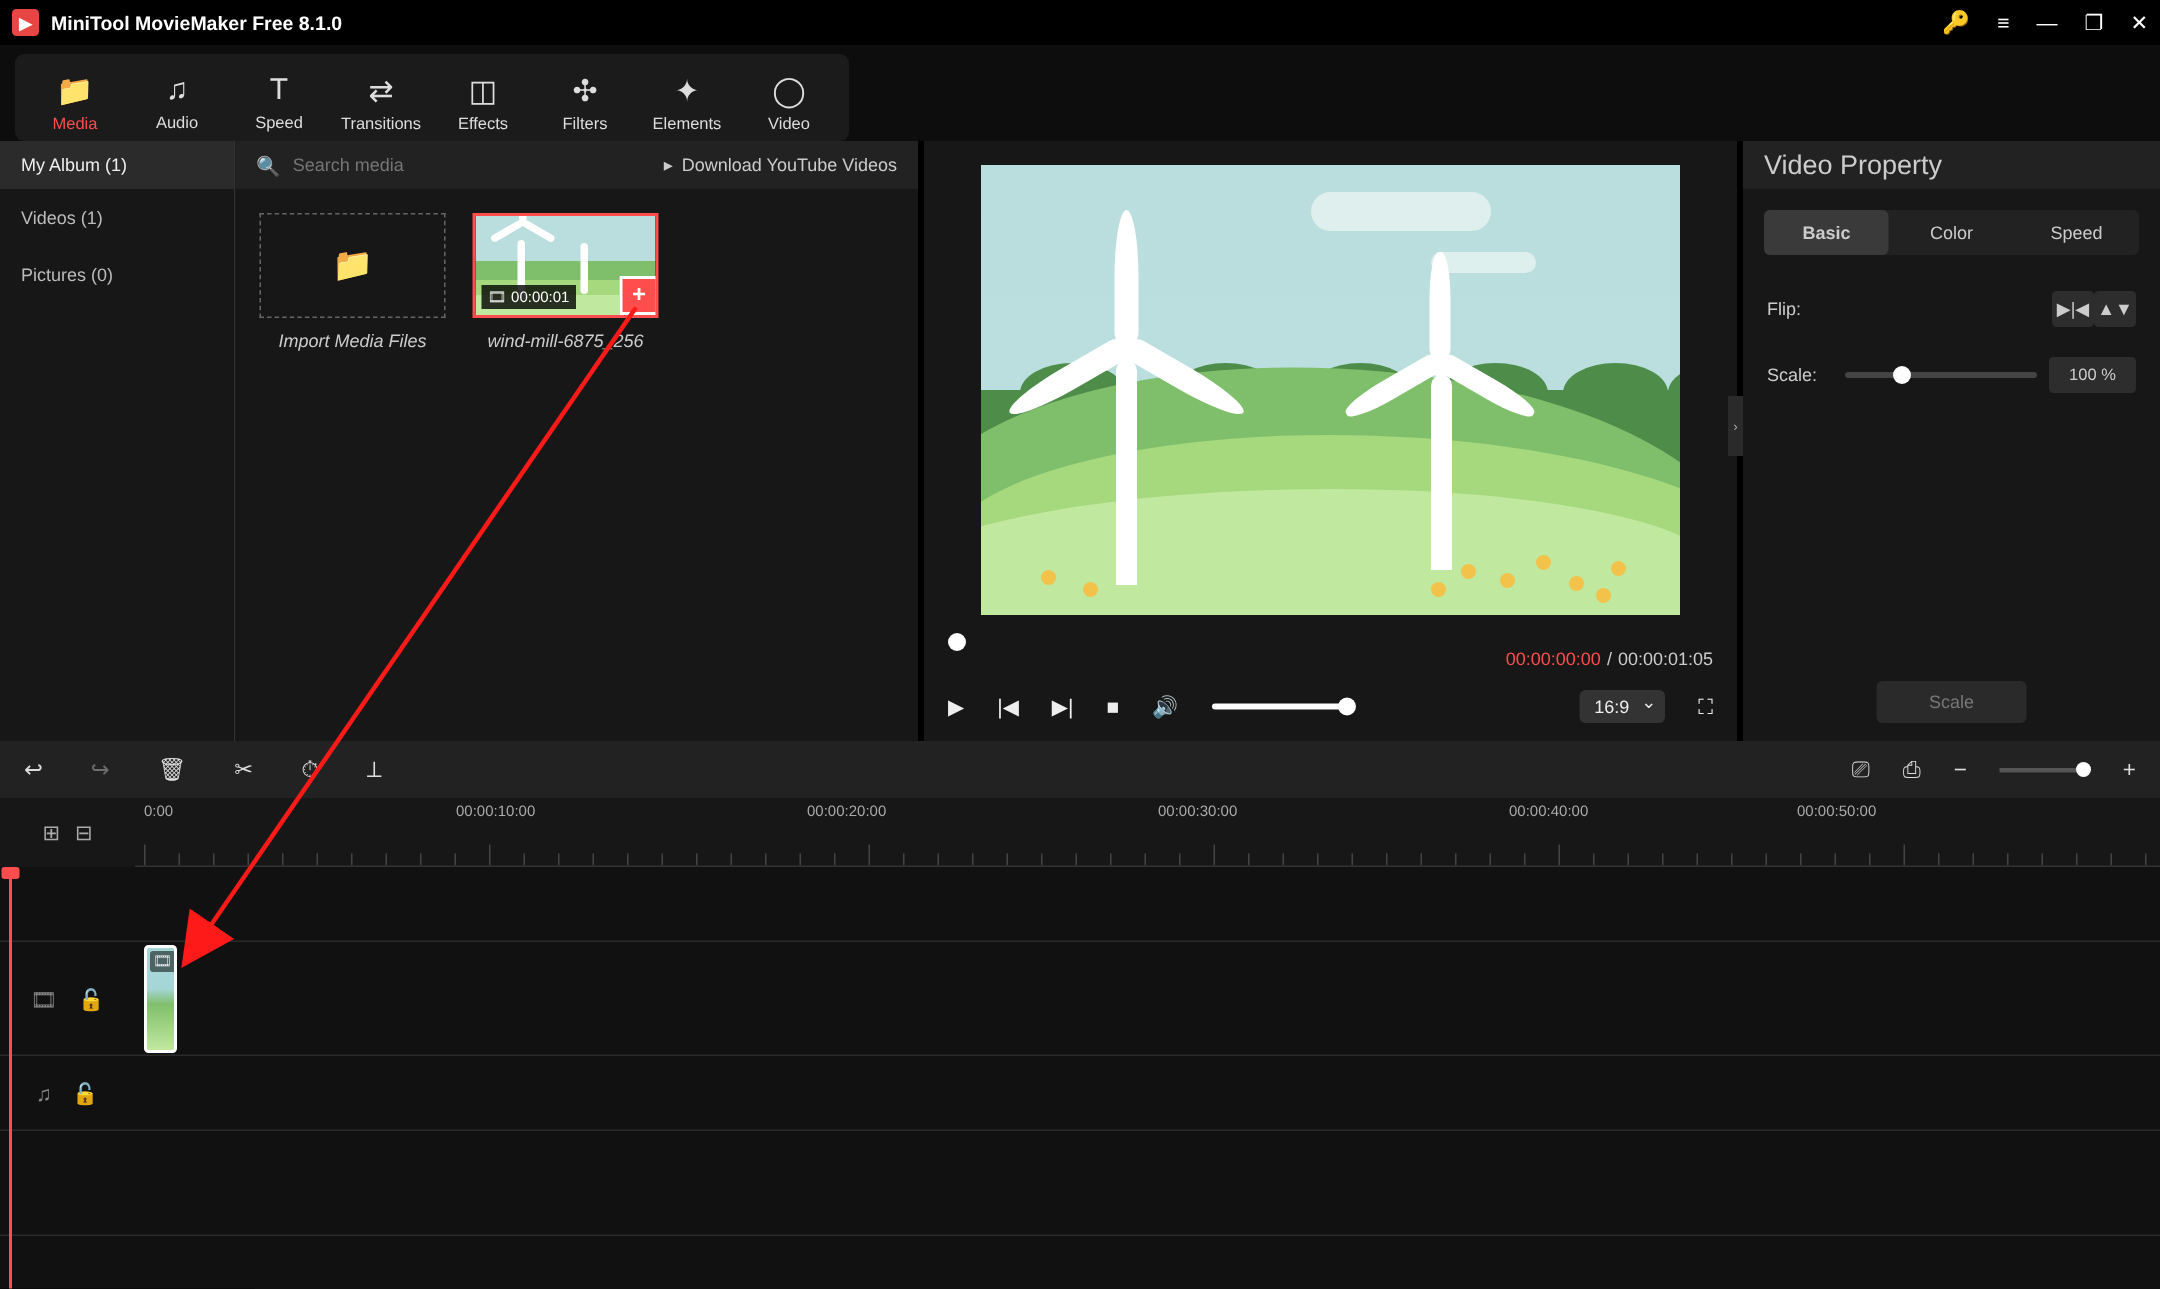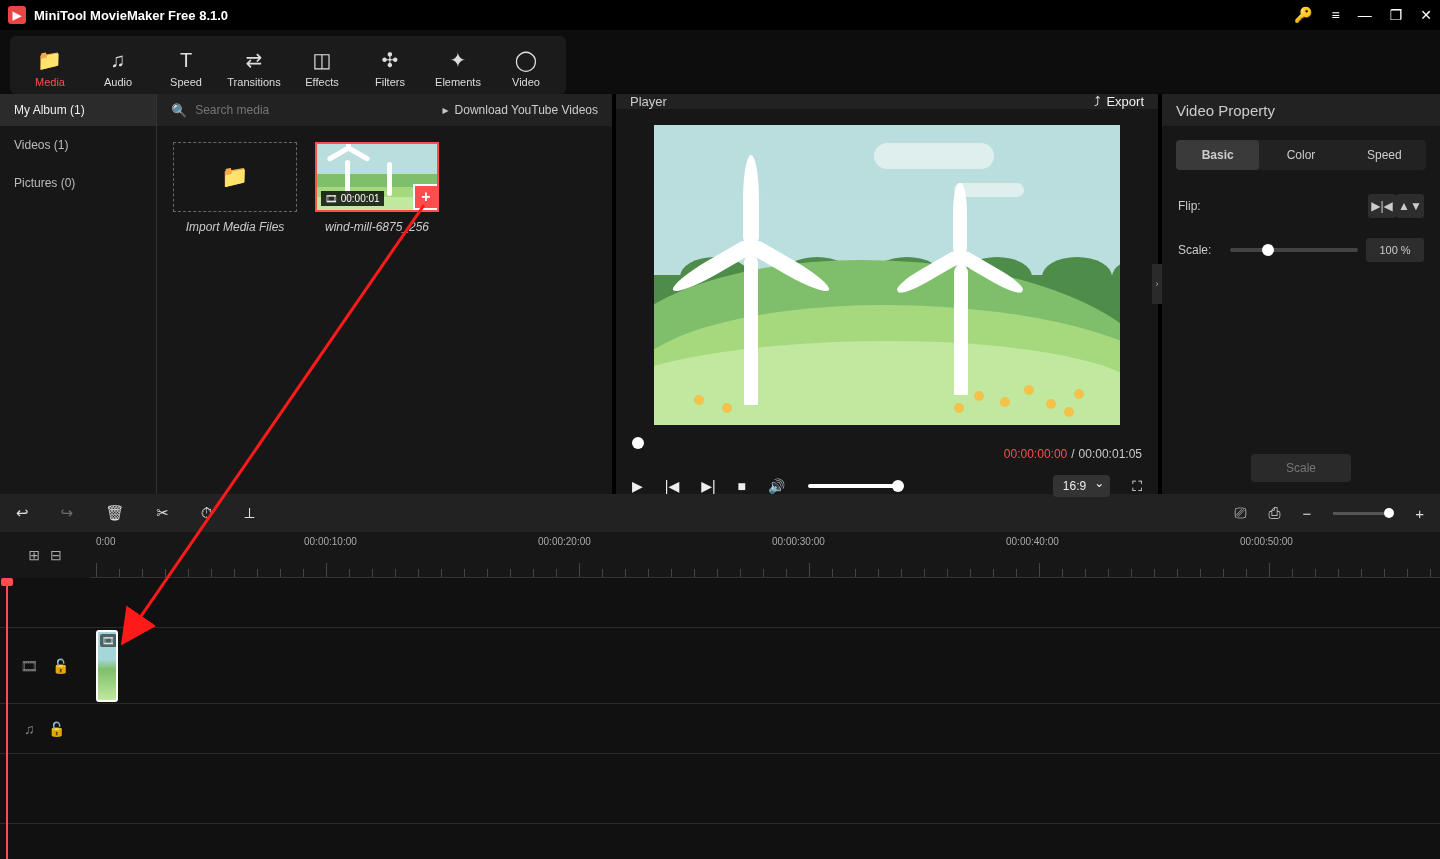--- a/index.html
+++ b/index.html
@@ -70,21 +70,21 @@
 .time-cur { color: #ff4d4d; }
 .controls { display: flex; align-items: center; padding: 8px 16px 14px 16px; gap: 22px; color: #eee; font-size: 14px; }
 .controls .spacer { flex: 1; }
 .vol-bar { width: 90px; height: 4px; background: #fff; border-radius: 2px; position: relative; }
 .vol-bar::after { content:''; position:absolute; right:-6px; top:-4px; width:12px; height:12px; background:#fff; border-radius:50%; }
 .ratio-sel { background: #333; border-radius: 4px; padding: 4px 24px 4px 10px; font-size: 12px; position: relative; }
 .ratio-sel::after { content: '⌄'; position: absolute; right: 6px; top: 1px; }
 
 
 .prop { width: 282px; background: #171717; border-left: 4px solid #000; position: relative; }
-.prop-hdr { height: 32px; display: flex; align-items: center; padding: 0 14px; background: #222; font-size: 15px; }
+.prop-hdr { height: 32px; display: flex; align-items: center; padding: 0 14px; background: #222; font-size: 18px; }
 .prop-tabs { display: flex; margin: 14px 14px; background: #222; border-radius: 4px; height: 30px; }
 .prop-tab { flex: 1; display: flex; align-items: center; justify-content: center; font-size: 12px; cursor: pointer; }
 .prop-tab.active { background: #3a3a3a; border-radius: 4px; font-weight: bold; }
 .prop-row { display: flex; align-items: center; padding: 10px 16px; gap: 0; font-size: 12px; }
 .prop-row .lbl { width: 52px; }
 .flip-btn { width: 28px; height: 24px; background: #2d2d2d; border-radius: 3px; display: flex; align-items: center; justify-content: center; font-size: 12px; cursor: pointer; }
 .slider { flex: 1; height: 4px; background: #444; border-radius: 2px; position: relative; margin-right: 8px; }
 .slider .knob { position: absolute; top: -4px; width: 12px; height: 12px; background: #fff; border-radius: 50%; }
 .valbox { width: 58px; height: 24px; background: #2d2d2d; border-radius: 3px; display: flex; align-items: center; justify-content: center; font-size: 11px; }
 .reset-btn { position: absolute; bottom: 12px; left: 50%; transform: translateX(-50%); width: 100px; height: 28px; background: #2a2a2a; border-radius: 4px; display: flex; align-items: center; justify-content: center; font-size: 12px; color: #777; cursor: pointer; }
@@ -210,27 +210,20 @@
               <span>00:00:01</span>
             </div>
           <div class="plusbox">+</div>
         </div>
         <div class="tile-label">wind-mill-6875_256</div>
       </div>
     </div>
   </div>
 
   <div class="player">
-    <div class="player-hdr">
-      <span>Player</span>
-      <div class="export-btn">
-        <span>⤴</span>
-        <span>Export</span>
-      </div>
-    </div>
     <div class="video-area">
       <div class="video-frame">
         <div class="sky"></div>
         <div class="cloud c1"></div>
           <div class="cloud c2"></div>
         <div class="bush"></div>
         <div class="hill1"></div>
           <div class="hill2"></div>
           <div class="hill3"></div>
         <div class="pole p1"></div>
@@ -323,21 +316,21 @@
         <span>⊞</span>
         <span>⊟</span>
       </div>
     </div>
     <div class="ruler" id="ruler">
       <div class="tick" style="left:6px;top:4px;">0:00</div>
     <div class="tick" style="left: 214px; top: 4px;">00:00:10:00</div>
         <div class="tick" style="left: 448px; top: 4px;">00:00:20:00</div>
         <div class="tick" style="left: 682px; top: 4px;">00:00:30:00</div>
         <div class="tick" style="left: 916px; top: 4px;">00:00:40:00</div>
-        <div class="tick" style="left: 1150px; top: 4px;">00:00:50:00</div>
+        <div class="tick" style="left: 1108px; top: 4px;">00:00:50:00</div>
         <div class="minor" style="left: 6px; height: 14px;"></div>
         <div class="minor" style="left: 29px; height: 8px;"></div>
         <div class="minor" style="left: 52px; height: 8px;"></div>
         <div class="minor" style="left: 75px; height: 8px;"></div>
         <div class="minor" style="left: 98px; height: 8px;"></div>
         <div class="minor" style="left: 121px; height: 8px;"></div>
         <div class="minor" style="left: 144px; height: 8px;"></div>
         <div class="minor" style="left: 167px; height: 8px;"></div>
         <div class="minor" style="left: 190px; height: 8px;"></div>
         <div class="minor" style="left: 213px; height: 8px;"></div>

